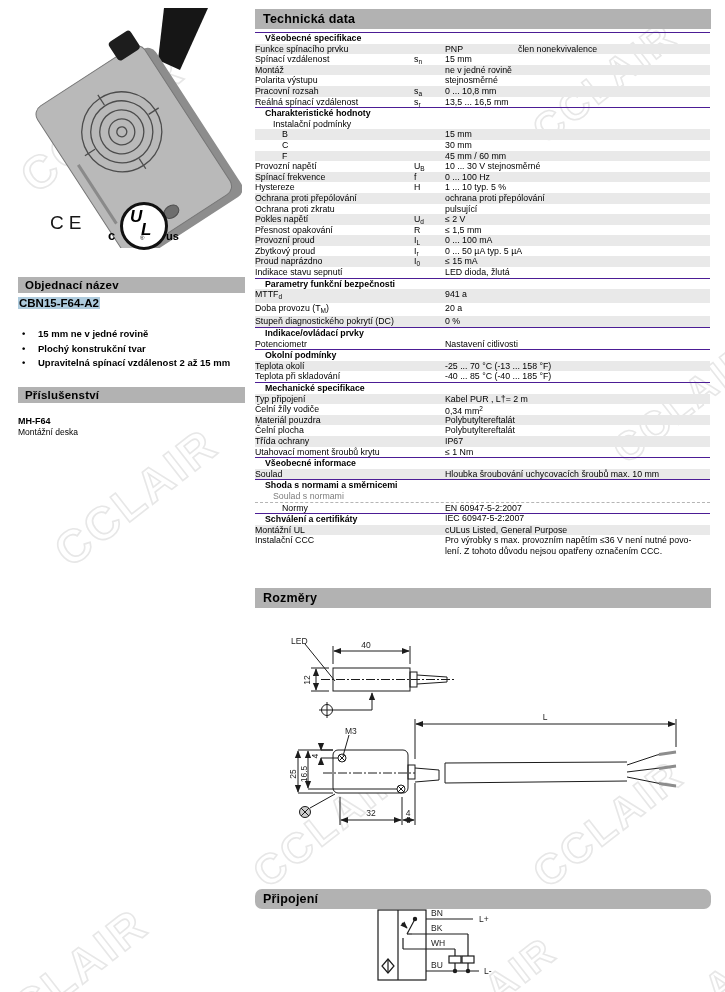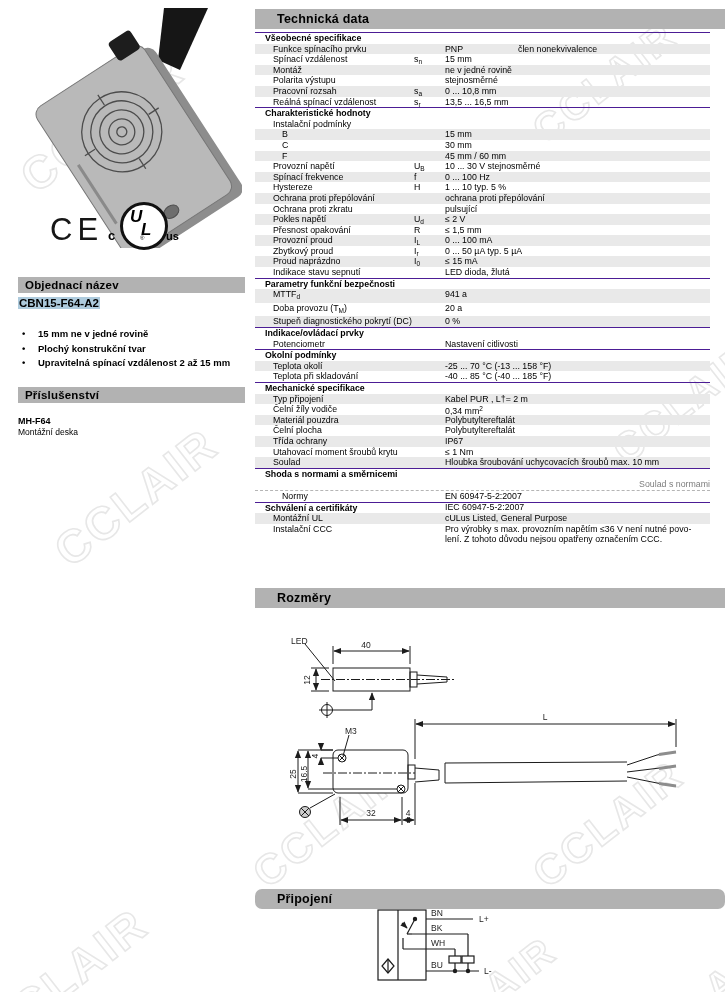--- a/index.html
+++ b/index.html
@@ -3,49 +3,49 @@
 <meta charset="utf-8">
 <style>
   html,body{margin:0;padding:0;}
   body{
     width:725px;height:992px;position:relative;background:#fff;
     font-family:"Liberation Sans",sans-serif;color:#000;overflow:hidden;
   }
   
   .bar{
     background:#b2b2b2;font-weight:bold;font-size:12.5px;
-    padding:3px 0 3px 22px;letter-spacing:.2px;
+    padding:3px 0 3px 8px;letter-spacing:.2px;
   }
   .bar.small{font-size:11.5px;padding:2px 0 2px 7px;}
   
   #bar-tech{position:absolute;left:255px;top:9px;width:448px;}
   #tech-table{position:absolute;left:255px;top:32px;width:455px;font-size:8.8px;}
   .trow{position:relative;line-height:10.6px;min-height:10.6px;}
   .trow.shade{background:#e9e9e9;}
-  .trow .lbl{display:block;padding-left:18px;padding-right:200px;}
+  .trow .lbl{display:block;padding-right:200px;}
   .trow .lbl.ind2{padding-left:27px;}
   .trow.sec{font-weight:bold;border-top:1px solid #4c1d95;}
   .trow.sec .lbl0{display:block;padding-left:10px;}
   .trow.grp .lbl1{display:block;padding-left:18px;}
-  .trow.grp2{color:#7d7d7d;border-bottom:1px dashed #b5b5b5;text-align:right;}
+  .trow.grp2{color:#7d7d7d;border-bottom:1px dashed #b5b5b5;}
   .trow.grp2 .lbl1{display:block;padding-left:18px;}
   .trow .sym{position:absolute;left:159px;top:0;}
   .trow .val{position:absolute;left:190px;top:0;width:262px;}
   .trow .val .v1{display:inline-block;min-width:73px;}
   sub{font-size:6.5px;vertical-align:-2px;}
   sup{font-size:6.5px;vertical-align:3px;}
   
   #bar-dim{position:absolute;left:255px;top:588px;width:448px;}
   #dim-svg{position:absolute;left:255px;top:615px;}
   #bar-conn{position:absolute;left:255px;top:889px;width:448px;border-radius:7px;}
   #conn-svg{position:absolute;left:255px;top:908px;}
   svg text{font-family:"Liberation Sans",sans-serif;font-size:8.5px;fill:#1c1c1c;}
   
   #photo{position:absolute;left:12px;top:8px;}
-  #ce-mark{position:absolute;left:50px;top:212px;font-size:31px;letter-spacing:5px;color:#161616;}
+  #ce-mark{position:absolute;left:50px;top:212px;font-size:19px;letter-spacing:5px;color:#161616;}
   #ul-mark{position:absolute;left:108px;top:202px;width:70px;height:52px;}
   .ul-circle{
     position:absolute;left:12px;top:0;width:42px;height:42px;border:3px solid #111;
     border-radius:50%;background:#fff;
   }
   .ul-u{position:absolute;left:7px;top:2px;font-weight:bold;font-style:italic;font-size:17px;}
   .ul-l{position:absolute;left:18px;top:15px;font-weight:bold;font-style:italic;font-size:17px;}
   .ul-r{position:absolute;left:17px;top:30px;font-size:6px;}
   .ul-c{position:absolute;left:0px;top:26px;font-weight:bold;font-size:13px;}
   .ul-us{position:absolute;left:58px;top:28px;font-weight:bold;font-size:11px;}
@@ -289,20 +289,23 @@
       <span class="val">Polybutyltereftalát</span>
     </div>
     <div class="trow r shade">
       <span class="lbl">Třída ochrany</span>
       <span class="val">IP67</span>
     </div>
     <div class="trow r">
       <span class="lbl">Utahovací moment šroubů krytu</span>
       <span class="val">≤ 1 Nm</span>
     </div>
+    <div class="trow sec">
+      <span class="lbl0">Všeobecné informace</span>
+    </div>
     <div class="trow r shade">
       <span class="lbl">Soulad</span>
       <span class="val">Hloubka šroubování uchycovacích šroubů max. 10 mm</span>
     </div>
     <div class="trow sec">
       <span class="lbl0">Shoda s normami a směrnicemi</span>
     </div>
     <div class="trow grp2">
       <span class="lbl1">Soulad s normami</span>
     </div>

